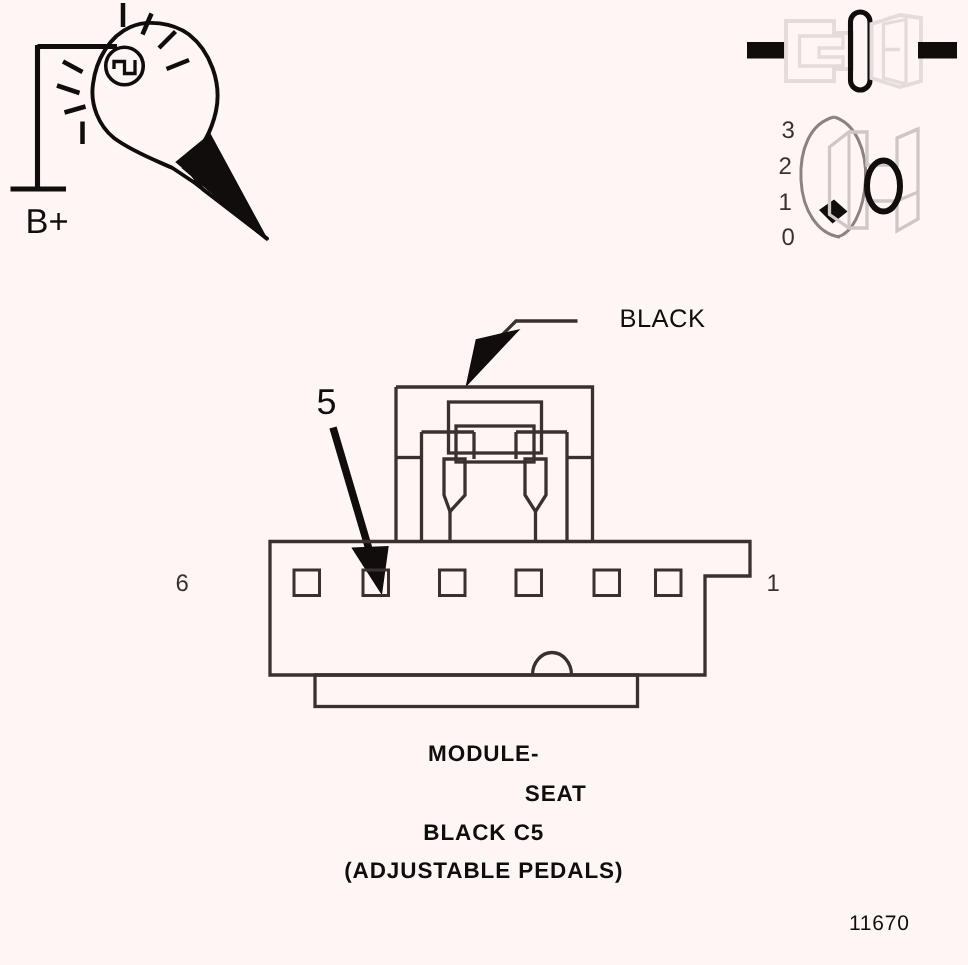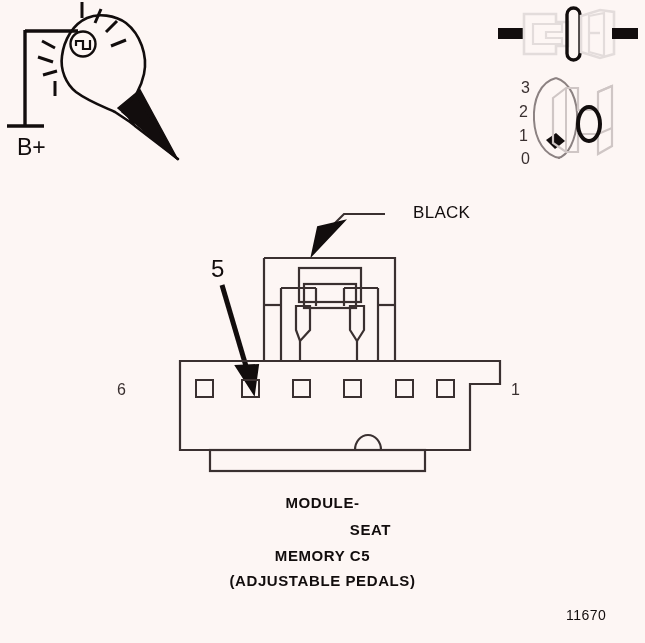--- a/index.html
+++ b/index.html
@@ -207,16 +207,16 @@
 <div class="txt lbl-six">6</div>
 <div class="txt lbl-one">1</div>
 
 <div class="txt lbl-key key3">3</div>
 <div class="txt lbl-key key2">2</div>
 <div class="txt lbl-key key1">1</div>
 <div class="txt lbl-key key0">0</div>
 
 <div class="module-text mt1">MODULE-</div>
 <div class="module-text mt2">SEAT</div>
-<div class="module-text mt3">MEMORY C5</div>
+<div class="module-text mt3">BLACK C5</div>
 <div class="module-text mt4">(ADJUSTABLE PEDALS)</div>
 
 <div class="txt fig-no">11670</div>
 
 </body></html>

